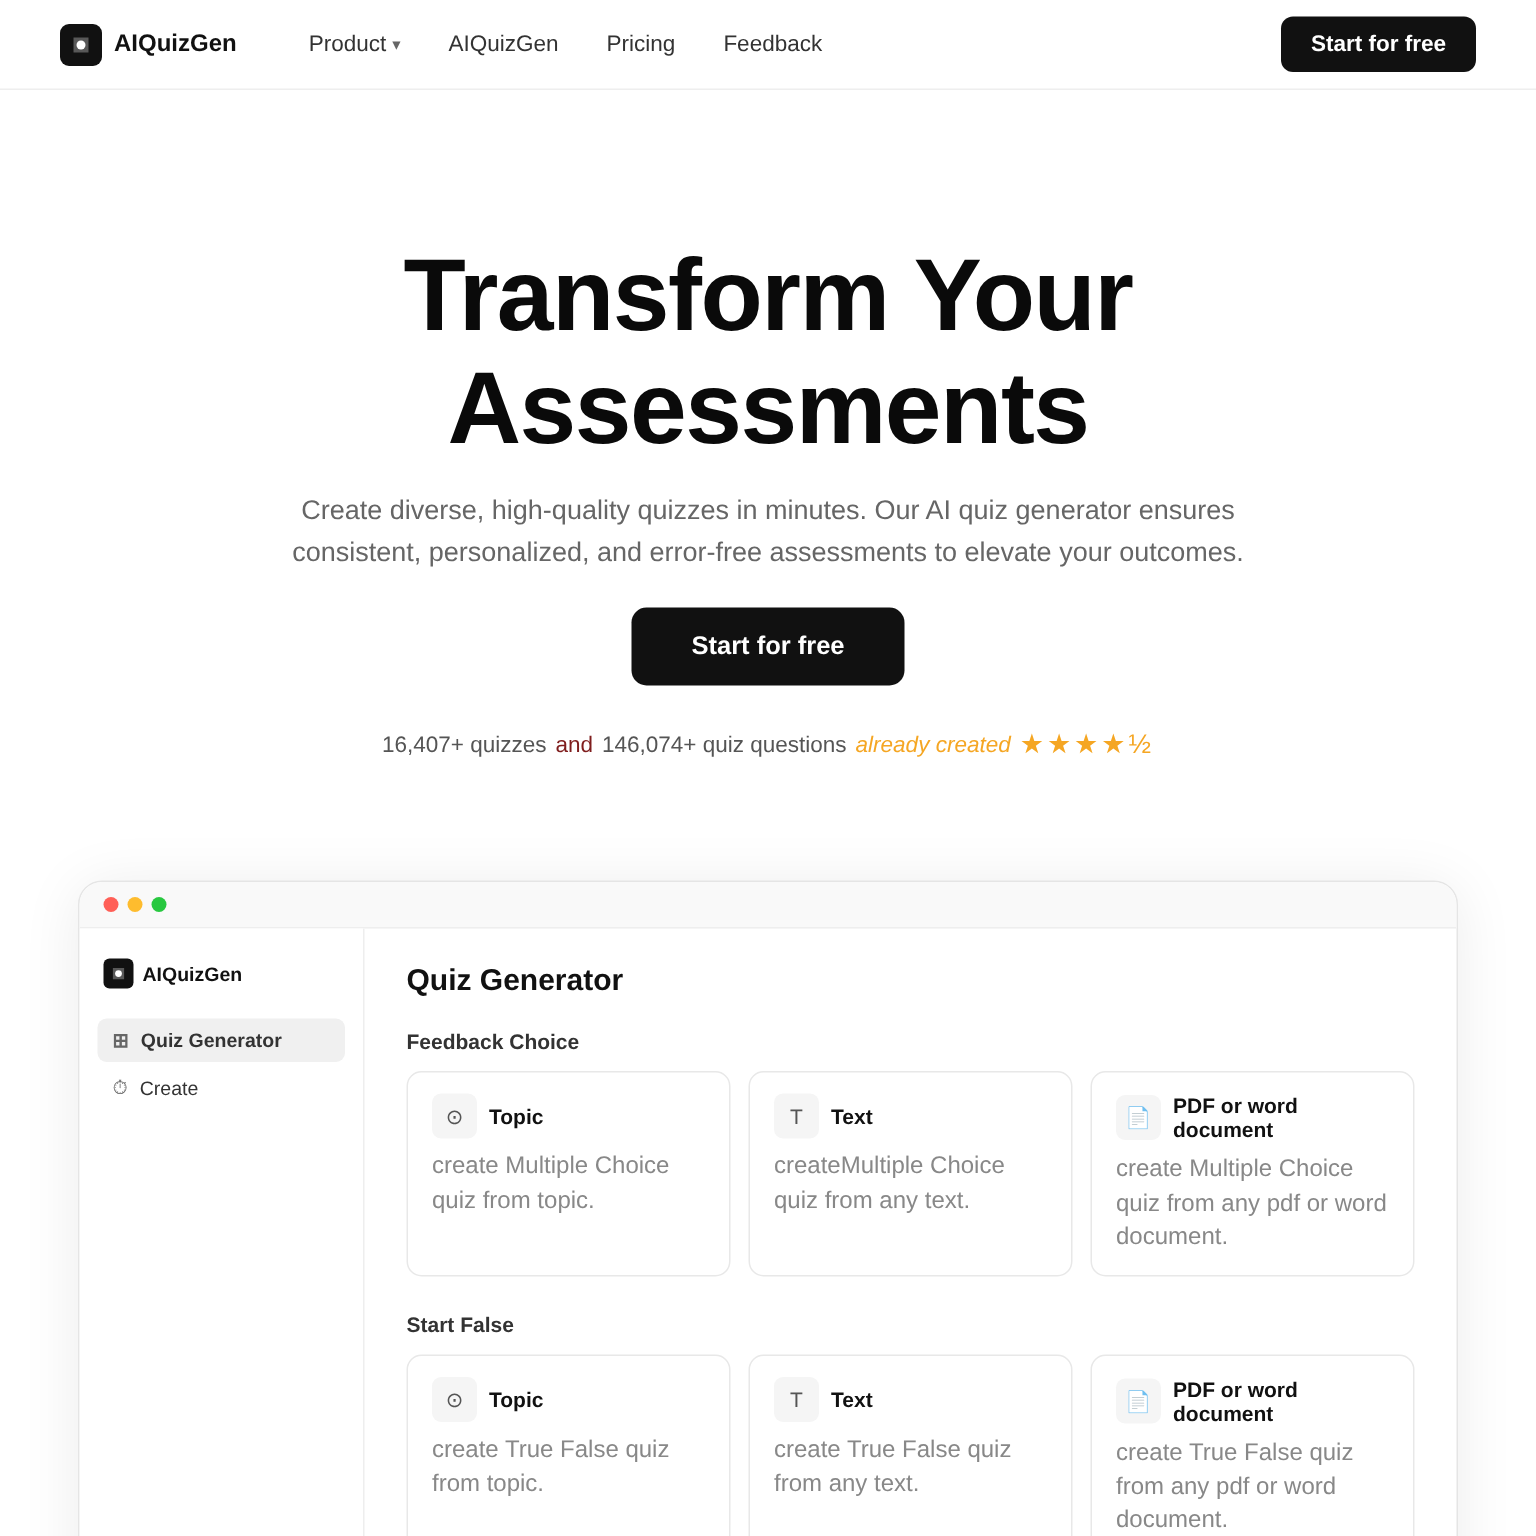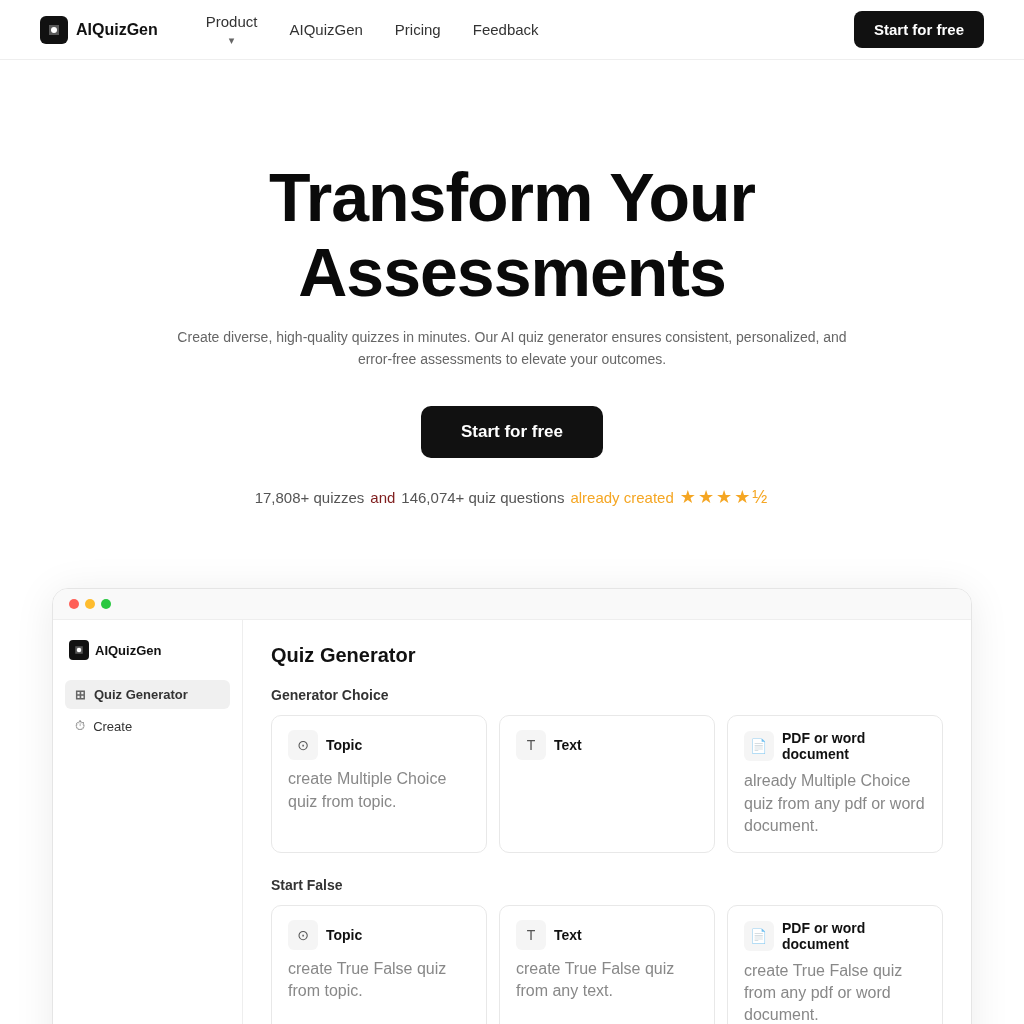--- a/index.html
+++ b/index.html
@@ -15,52 +15,52 @@
     .logo { display: flex; align-items: center; gap: 8px; font-weight: 700; font-size: 16px; text-decoration: none; color: #111; }
     .logo-icon {
       width: 28px; height: 28px; background: #111; border-radius: 6px;
       display: flex; align-items: center; justify-content: center;
     }
     .logo-icon svg { width: 16px; height: 16px; fill: white; }
     .nav-links { display: flex; align-items: center; gap: 8px; }
     .nav-link {
       padding: 6px 12px; border-radius: 6px; cursor: pointer;
       font-size: 15px; color: #333; text-decoration: none;
-      display: flex; align-items: center; gap: 4px; flex-direction: column;
+      display: flex; align-items: center; gap: 4px;
     }
     .chevron { font-size: 11px; color: #666; }
     .btn-start {
       background: #111; color: #fff; border: none; border-radius: 8px;
       padding: 10px 20px; font-size: 15px; font-weight: 600; cursor: pointer;
     }
 
     
     .hero {
       text-align: center; padding: 100px 20px 60px;
       max-width: 900px; margin: 0 auto;
     }
     .hero h1 {
       font-size: 68px; font-weight: 800; line-height: 1.1;
       color: #0a0a0a; margin-bottom: 16px; letter-spacing: -1px;
     }
     .hero p {
-      font-size: 14px; color: #666; line-height: 1.6;
-      max-width: 700px; margin: 0 auto 36px;
+      font-size: 18px; color: #666; line-height: 1.6;
+      max-width: 700px; margin: 0 auto 22px;
     }
     .btn-hero {
       background: #111; color: #fff; border: none; border-radius: 10px;
       padding: 16px 40px; font-size: 17px; font-weight: 600; cursor: pointer;
       display: inline-block;
     }
     .stats {
       margin-top: 28px; font-size: 15px; color: #555;
       display: flex; align-items: center; justify-content: center; gap: 6px; flex-wrap: wrap;
     }
     .stats .accent { color: #7f1d1d; font-weight: 500; }
-    .stats .highlight { color: #f5a623; font-weight: 500; }
+    .stats .highlight { color: #f5a623; font-weight: 500; font-style: italic; }
     .stars { color: #f5a623; font-size: 18px; letter-spacing: 2px; }
 
     
     .mockup-wrapper {
       padding: 20px 40px 0;
       max-width: 1000px; margin: 0 auto;
     }
     .mockup {
       border: 1px solid #e5e5e5; border-radius: 16px;
       overflow: hidden; background: #fff;
@@ -151,21 +151,21 @@
   <button class="btn-start">Start for free</button>
 </nav>
 
 <section class="hero">
   <h1>
     <span>Transform Your Assessments</span><br>
   </h1>
   <p>Create diverse, high-quality quizzes in minutes. Our AI quiz generator ensures consistent, personalized, and error-free assessments to elevate your outcomes.</p>
   <button class="btn-hero">Start for free</button>
   <div class="stats">
-    <span>17,808+ quizzes</span>
+    <span>16,407+ quizzes</span>
     <span class="accent">and</span>
     <span>146,074+ quiz questions</span>
     <span class="highlight">already created</span>
     <span class="stars">★★★★½</span>
   </div>
 </section>
 
 <div class="mockup-wrapper">
   <div class="mockup">
     <div class="mockup-top-bar">
@@ -191,41 +191,42 @@
         </div>
         <div class="sidebar-item">
           <span class="sidebar-icon">⏱</span>
           <span>Create</span>
         </div>
       </div>
 
       <div class="main-content">
         <div class="section-title">Quiz Generator</div>
 
-        <div class="category-title">Generator Choice</div>
+        <div class="category-title">Feedback Choice</div>
         <div class="cards-row">
           <div class="card">
             <div class="card-header">
               <div class="card-icon">⊙</div>
               <div class="card-title">Topic</div>
             </div>
             <div class="card-desc">create Multiple Choice quiz from topic.</div>
           </div>
           <div class="card">
             <div class="card-header">
               <div class="card-icon">T</div>
               <div class="card-title">Text</div>
             </div>
+            <div class="card-desc">createMultiple Choice quiz from any text.</div>
           </div>
           <div class="card">
             <div class="card-header">
               <div class="card-icon">📄</div>
               <div class="card-title">PDF or word document</div>
             </div>
-            <div class="card-desc">already Multiple Choice quiz from any pdf or word document.</div>
+            <div class="card-desc">create Multiple Choice quiz from any pdf or word document.</div>
           </div>
         </div>
 
         <div class="category-title">Start False</div>
         <div class="cards-row">
           <div class="card">
             <div class="card-header">
               <div class="card-icon">⊙</div>
               <div class="card-title">Topic</div>
             </div>

